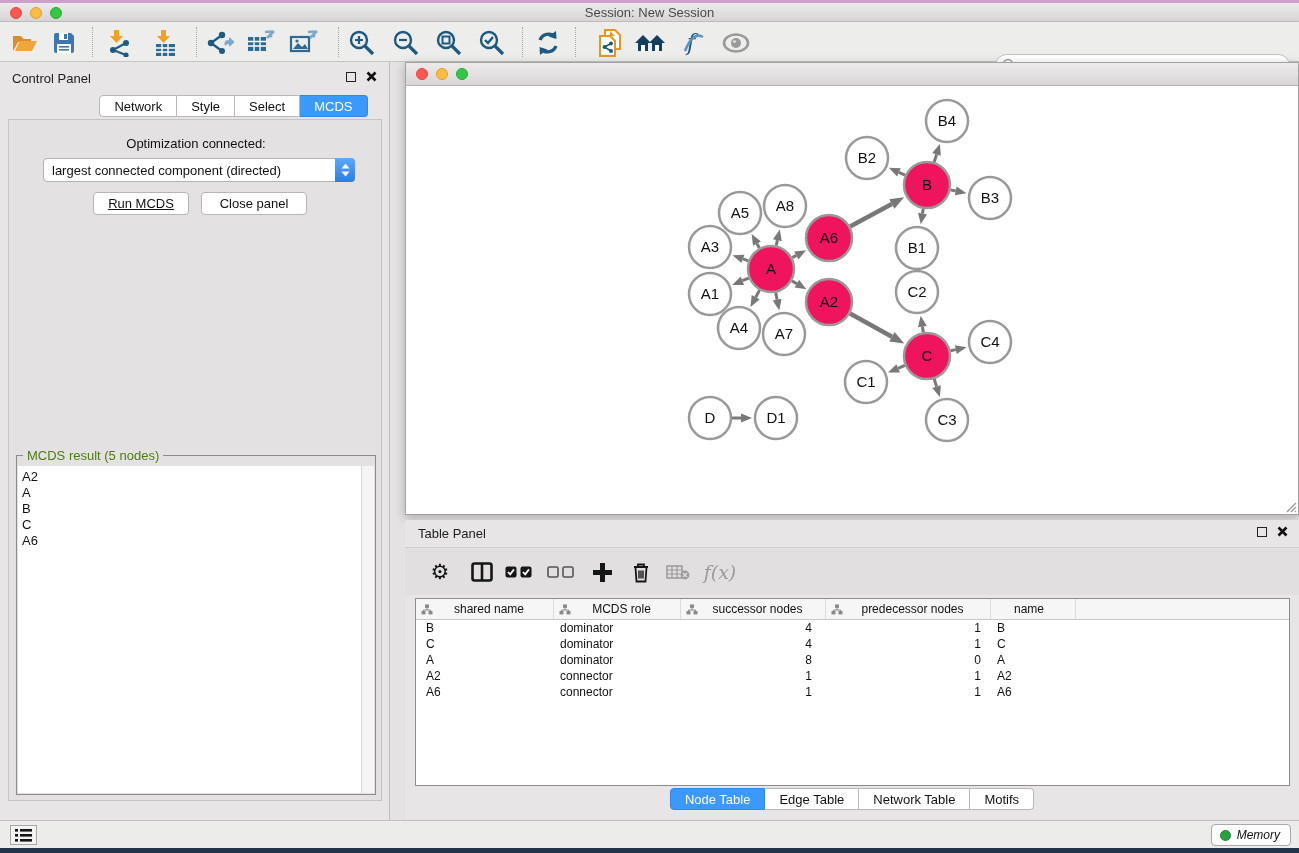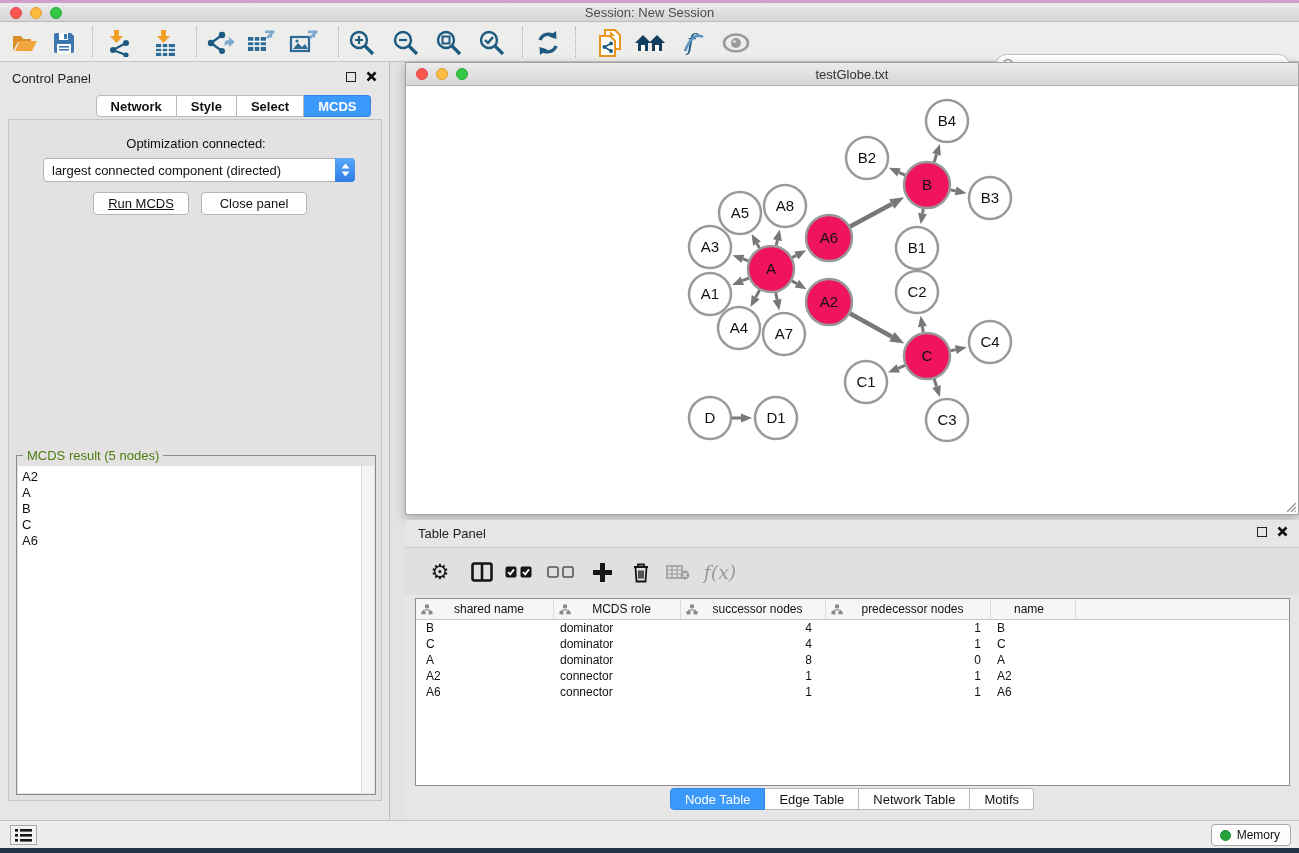--- a/index.html
+++ b/index.html
@@ -30,21 +30,21 @@
     align-items:center; padding-left:6px; }
   .searchbox input { border:none; outline:none; flex:1; height:18px; font-size:12px;
     background:transparent; font-family:"Liberation Sans",sans-serif; }
 
   
   .control-panel { position:absolute; left:0; top:62px; width:390px; height:758px;
     background:#e7e5e5; border-right:1px solid #bdbbbb; }
   .cp-title { position:absolute; left:12px; top:9px; font-size:13px; color:#222; }
   .panel-icons { position:absolute; top:9px; display:flex; gap:10px; align-items:center; }
   .float-box { width:10px; height:10px; border:1.5px solid #222; background:transparent; }
-  .cp-tabs { position:absolute; left:0; top:33px; width:467px; display:flex; justify-content:center;font-weight:bold; }
+  .cp-tabs { position:absolute; left:0; top:33px; width:467px; display:flex; justify-content:center; }
   .tab { height:22px; padding:0 14px; background:#fff; border:1px solid #b9b7b7;
     border-left:none; font-size:13px; color:#111; display:flex; align-items:center; }
   .tab.first { border-left:1px solid #b9b7b7; border-radius:4px 0 0 4px; }
   .tab.last  { border-radius:0 4px 4px 0; }
   .tab.active { background:#3b99fc; border-color:#2f87e8; color:#fff; }
   .cp-content { position:absolute; left:8px; top:57px; width:374px; height:682px;
     background:#e3e1e1; border:1px solid #c6c4c4; }
   .opt-label { position:absolute; left:0; width:374px; top:16px; text-align:center;
     font-size:13px; color:#111; }
   .dropdown { position:absolute; left:34px; top:38px; width:312px; height:24px;
@@ -98,21 +98,21 @@
   .dt-cell { font-size:12px; color:#111; white-space:nowrap; overflow:hidden; }
   .c0 { width:138px; padding-left:10px; }
   .c1 { width:127px; padding-left:6px; }
   .c2 { width:145px; text-align:right; padding-right:14px; }
   .c3 { width:165px; text-align:right; padding-right:10px; }
   .c4 { width:85px; padding-left:6px; }
   .tp-tabs { position:absolute; left:0; top:268px; width:894px; display:flex; justify-content:center; }
 
   
   .status-bar { position:absolute; left:0; top:820px; width:1299px; height:28px;
-    background:#ececeb; border-top:1px solid #c2c0c0; }
+    background:#ececeb; border-top:1px solid #c2c0c0;font-style:italic; }
   .list-btn { position:absolute; left:10px; top:4px; width:27px; height:20px;
     background:#f4f3f3; border:1px solid #a9a7a7; display:flex; align-items:center; justify-content:center; }
   .memory-btn { position:absolute; right:8px; top:3px; height:22px; padding:0 10px 0 8px;
     background:#fdfdfd; border:1px solid #aaa8a8; border-radius:4px; display:flex;
     align-items:center; gap:6px; font-size:12px; color:#111; }
   .mem-dot { width:11px; height:11px; border-radius:50%; background:#27a23c; border:1px solid #1d8a30; }
   .bottom-strip { position:absolute; left:0; top:848px; width:1299px; height:5px; background:#22344a; }
 </style>
 </head>
 <body>
@@ -313,21 +313,20 @@
     </div>
   </div>
 
   <div class="net-window">
     <div class="net-titlebar">
       <div class="lights" style="top:5px;">
         <div class="light red"></div>
         <div class="light yellow"></div>
         <div class="light green"></div>
       </div>
-      <div class="title">testGlobe.txt</div>
     </div>
     <div class="net-canvas">
       <svg id="graph-svg" width="890" height="428">
           <line x1="352.3764188075967" y1="162.0025630072714" x2="349.9510559055882" y2="157.62126228106254" stroke="#787878" stroke-width="3"></line>
           <polygon points="344.6235811924033,147.9974369927286 353.8880753417248,155.44184080748693 346.0140364694516,159.80068375463816" fill="#787878"></polygon>
           <line x1="369.20633098764773" y1="159.57151055558512" x2="370.4074339763471" y2="154.16654710643837" stroke="#787878" stroke-width="3"></line>
           <polygon points="372.79366901235227,143.42848944441488 374.80027574717485,155.14273416662232 366.0145922055193,153.19036004625443" fill="#787878"></polygon>
           <line x1="341.4234240064849" y1="174.85762833020766" x2="335.92417332387623" y2="172.87429201844716" stroke="#787878" stroke-width="3"></line>
           <polygon points="325.5765759935151,169.14237166979234 337.4508680119623,168.6411840196631 334.39747863579015,177.10740001723124" fill="#787878"></polygon>
           <line x1="341.7926766721439" y1="192.10136201961316" x2="335.3856798531235" y2="194.72718038806414" stroke="#787878" stroke-width="3"></line>

